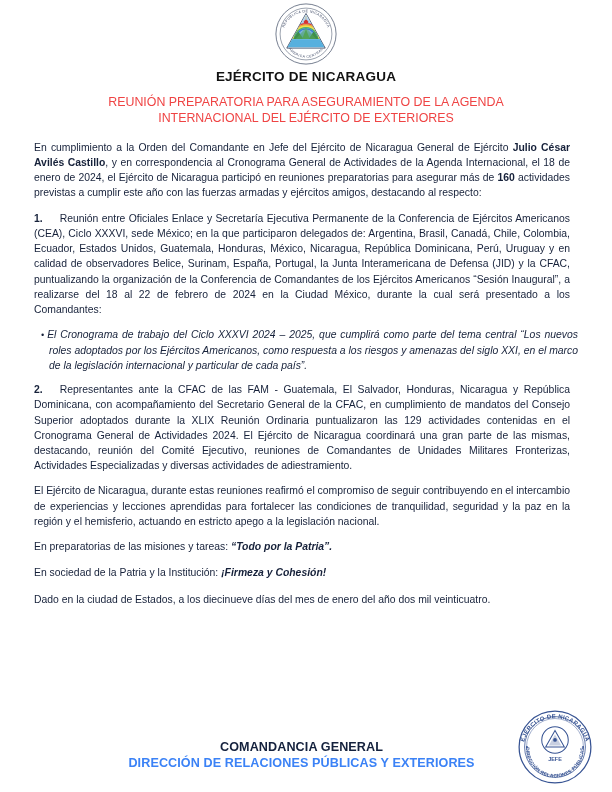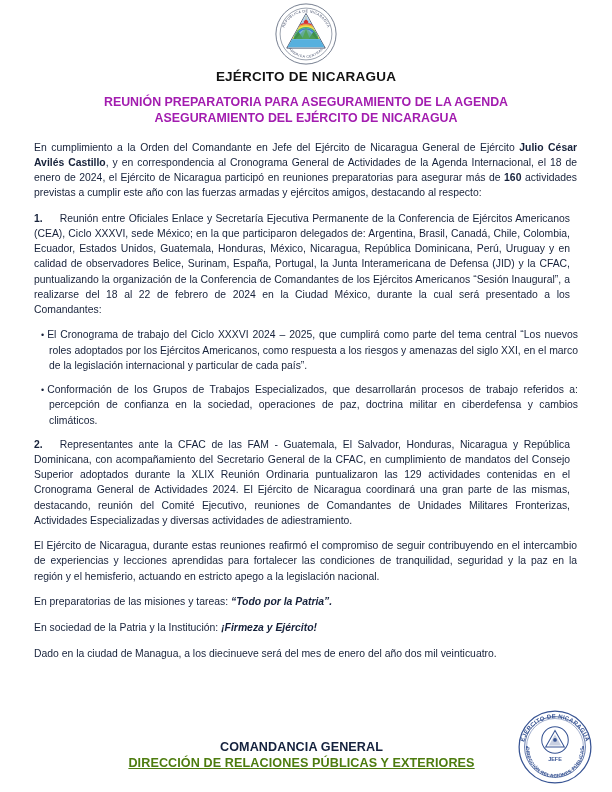--- a/index.html
+++ b/index.html
@@ -53,56 +53,57 @@
     color: #121212;
     margin-top: 5px;
   }
   .nota-title span {
     text-decoration: underline;
     text-underline-offset: 2px;
   }
   .doc-title {
     text-align: center;
     font-size: 12.4px;
-    font-weight: bold;
-    color: #a21caf;
+    font-weight: normal;
+    color: #ef4444;
     line-height: 1.28;
     margin-top: 11px;
     padding: 0 16px;
   }
 
   
   .body-area {
     margin-top: 13px;
     font-size: 10.4px;
     line-height: 1.465;
     text-align: justify;
     text-justify: inter-word;
     color: #16213a;
   }
   .para {
-    margin: 0 1px 10px 0;
+    margin: 0 8px 10px 0;
     text-align: justify;
   }
   .para b { font-weight: bold; }
 
   .numlist-item {
     margin: 0 8px 10px 0;
     text-align: justify;
   }
   .numlist-item .num {
     font-weight: bold;
     margin-right: 17px;
   }
 
   .bullet-item {
     margin: 0 0 9px 0;
     padding-left: 15px;
     text-indent: -8px;
     text-align: justify;
+    font-style: italic;
   }
   .bullet-item .dot {
     font-size: 9px;
     vertical-align: middle;
     padding-right: 3px;
   }
 
   .slogan {
     margin: 0 0 11px 0;
     text-align: left;
@@ -127,24 +128,23 @@
   }
   .footer-line1 {
     font-size: 12.6px;
     font-weight: bold;
     color: #14213d;
     letter-spacing: 0.1px;
   }
   .footer-line2 {
     font-size: 12.6px;
     font-weight: bold;
-    color: #4d7c0f;
+    color: #3b82f6;
     letter-spacing: 0.1px;
     margin-top: 2px;
-    text-decoration: underline;
   }
 
   .stamp {
     position: absolute;
     right: 18px;
     bottom: 6px;
     width: 78px;
     height: 78px;
     opacity: 0.92;
   }
@@ -208,43 +208,42 @@
         <text font-size="5.4" fill="#3a4663" font-family="Liberation Sans, sans-serif" letter-spacing="0.8">
           <textPath href="#arcBot" startOffset="50%" text-anchor="middle">AMERICA CENTRAL</textPath>
         </text>
       </svg>
     </div>
   </div>
 
   <div class="org-title">EJÉRCITO DE NICARAGUA</div>
   <div class="doc-title">
     <div>REUNIÓN PREPARATORIA PARA ASEGURAMIENTO DE LA AGENDA</div>
-    <div>ASEGURAMIENTO DEL EJÉRCITO DE NICARAGUA</div>
+    <div>INTERNACIONAL DEL EJÉRCITO DE EXTERIORES</div>
   </div>
 
   <div class="body-area">
 
     <p class="para"><span>En cumplimiento a la Orden del Comandante en Jefe del Ejército de Nicaragua General de Ejército </span><b>Julio César Avilés Castillo</b><span>, y en correspondencia al Cronograma General de Actividades de la Agenda Internacional, el 18 de enero de 2024, el Ejército de Nicaragua participó en reuniones preparatorias para asegurar más de </span><b>160</b><span> actividades previstas a cumplir este año con las fuerzas armadas y ejércitos amigos, destacando al respecto:</span></p>
 
     <p class="numlist-item"><span class="num">1.</span><span>Reunión entre Oficiales Enlace y Secretaría Ejecutiva Permanente de la Conferencia de Ejércitos Americanos (CEA), Ciclo XXXVI, sede México; en la que participaron delegados de: Argentina, Brasil, Canadá, Chile, Colombia, Ecuador, Estados Unidos, Guatemala, Honduras, México, Nicaragua, República Dominicana, Perú, Uruguay y en calidad de observadores Belice, Surinam, España, Portugal, la Junta Interamericana de Defensa (JID) y la CFAC, puntualizando la organización de la Conferencia de Comandantes de los Ejércitos Americanos “Sesión Inaugural”, a realizarse del 18 al 22 de febrero de 2024 en la Ciudad México, durante la cual será presentado a los Comandantes:</span></p>
 
     <p class="bullet-item"><span class="dot">•</span><span>El Cronograma de trabajo del Ciclo XXXVI 2024 – 2025, que cumplirá como parte del tema central “Los nuevos roles adoptados por los Ejércitos Americanos, como respuesta a los riesgos y amenazas del siglo XXI, en el marco de la legislación internacional y particular de cada país”.</span></p>
 
-    <p class="bullet-item"><span class="dot">•</span><span>Conformación de los Grupos de Trabajos Especializados, que desarrollarán procesos de trabajo referidos a: percepción de confianza en la sociedad, operaciones de paz, doctrina militar en ciberdefensa y cambios climáticos.</span></p>
 
 
     <p class="numlist-item"><span class="num">2.</span><span>Representantes ante la CFAC de las FAM - Guatemala, El Salvador, Honduras, Nicaragua y República Dominicana, con acompañamiento del Secretario General de la CFAC, en cumplimiento de mandatos del Consejo Superior adoptados durante la XLIX Reunión Ordinaria puntualizaron las 129 actividades contenidas en el Cronograma General de Actividades 2024. El Ejército de Nicaragua coordinará una gran parte de las mismas, destacando, reunión del Comité Ejecutivo, reuniones de Comandantes de Unidades Militares Fronterizas, Actividades Especializadas y diversas actividades de adiestramiento.</span></p>
 
     <p class="para">El Ejército de Nicaragua, durante estas reuniones reafirmó el compromiso de seguir contribuyendo en el intercambio de experiencias y lecciones aprendidas para fortalecer las condiciones de tranquilidad, seguridad y la paz en la región y el hemisferio, actuando en estricto apego a la legislación nacional.</p>
 
     <p class="slogan"><span>En preparatorias de las misiones y tareas: </span><i>“Todo por la Patria”.</i></p>
 
-    <p class="slogan"><span>En sociedad de la Patria y la Institución: </span><i>¡Firmeza y Ejército!</i></p>
-
-    <p class="closing">Dado en la ciudad de Managua, a los diecinueve será del mes de enero del año dos mil veinticuatro.</p>
+    <p class="slogan"><span>En sociedad de la Patria y la Institución: </span><i>¡Firmeza y Cohesión!</i></p>
+
+    <p class="closing">Dado en la ciudad de Estados, a los diecinueve días del mes de enero del año dos mil veinticuatro.</p>
   </div>
 
   <div class="footer">
     <div class="footer-line1">COMANDANCIA GENERAL</div>
     <div class="footer-line2">DIRECCIÓN DE RELACIONES PÚBLICAS Y EXTERIORES</div>
   </div>
 
   <div class="stamp">
     <svg viewBox="0 0 100 100" width="78" height="78" aria-hidden="true">
       <circle cx="50" cy="50" r="46" fill="none" stroke="#26458a" stroke-width="1.6"></circle>

